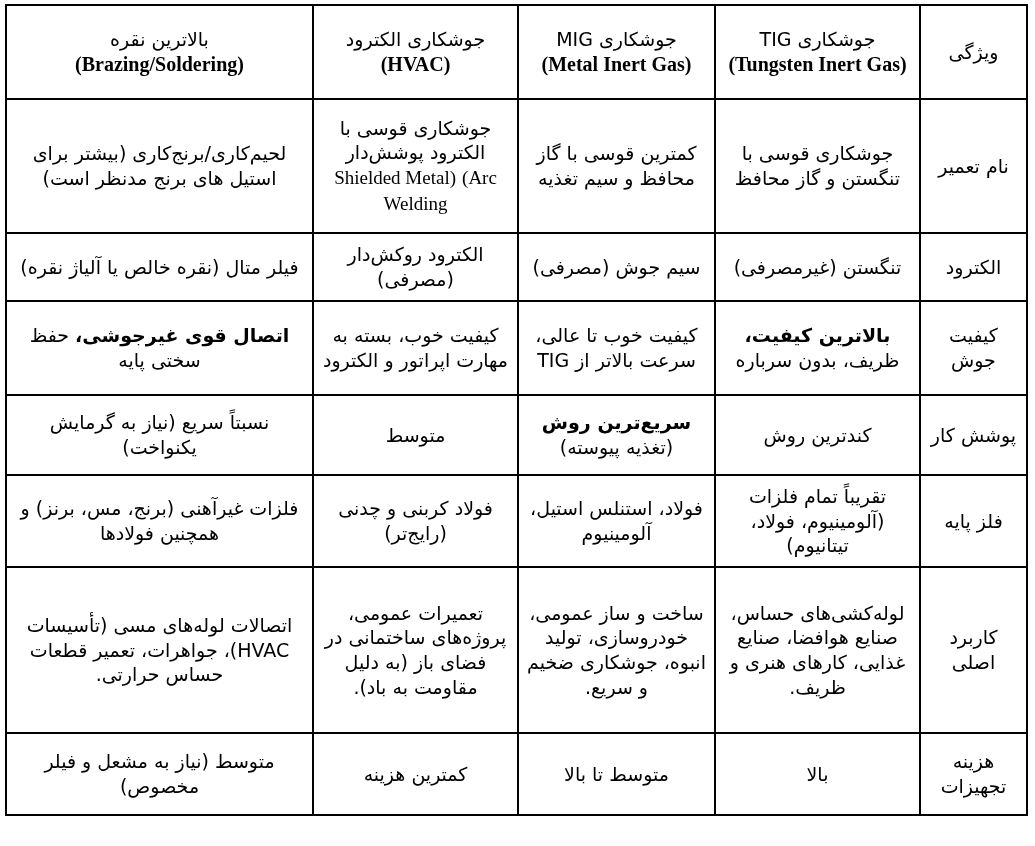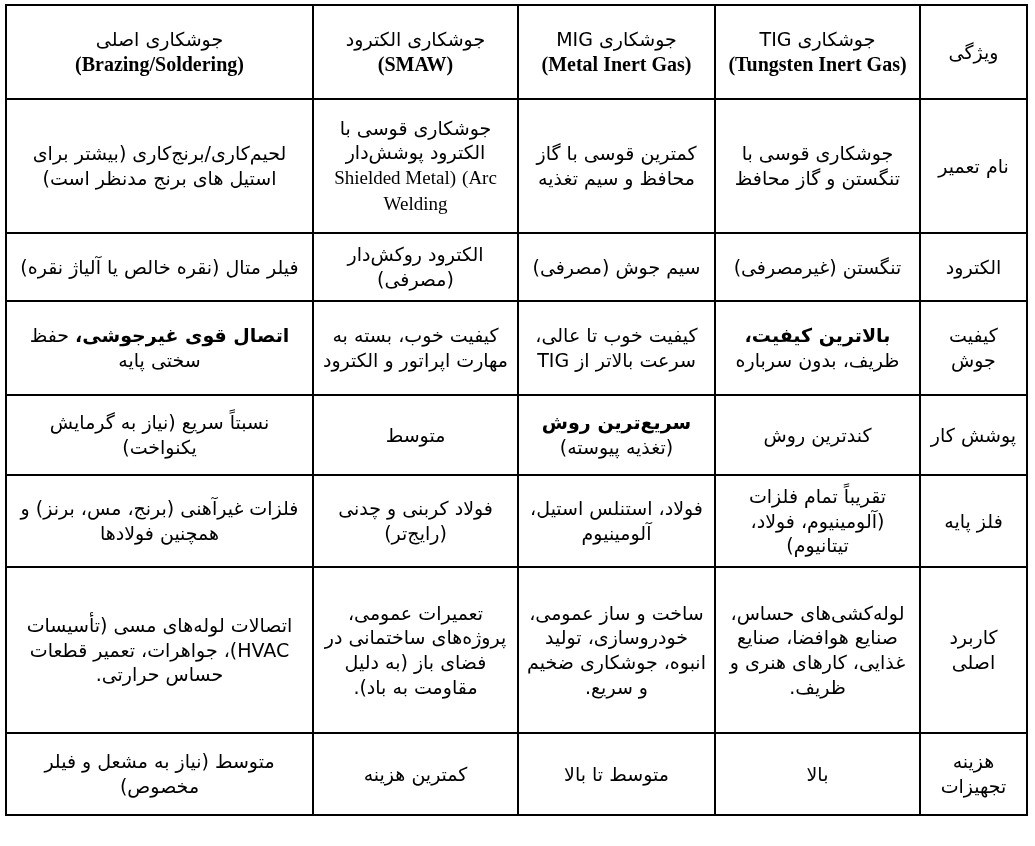--- a/index.html
+++ b/index.html
@@ -120,24 +120,24 @@
         <th>
           <span class="fa">جوشکاری TIG</span>
           <span class="latin">(Tungsten Inert Gas)</span>
         </th>
         <th>
           <span class="fa">جوشکاری MIG</span>
           <span class="latin">(Metal Inert Gas)</span>
         </th>
         <th>
           <span class="fa">جوشکاری الکترود</span>
-          <span class="latin">(SMAW)</span>
-        </th>
-        <th>
-          <span class="fa">جوشکاری اصلی</span>
+          <span class="latin">(HVAC)</span>
+        </th>
+        <th>
+          <span class="fa">بالاترین نقره</span>
           <span class="latin">(Brazing/Soldering)</span>
         </th>
       </tr>
     </thead>
 
     <tbody>
 
       <tr class="r-name">
         <td class="rowhead">نام تعمیر</td>
         <td class="cell">جوشکاری قوسی با تنگستن و گاز محافظ</td>

